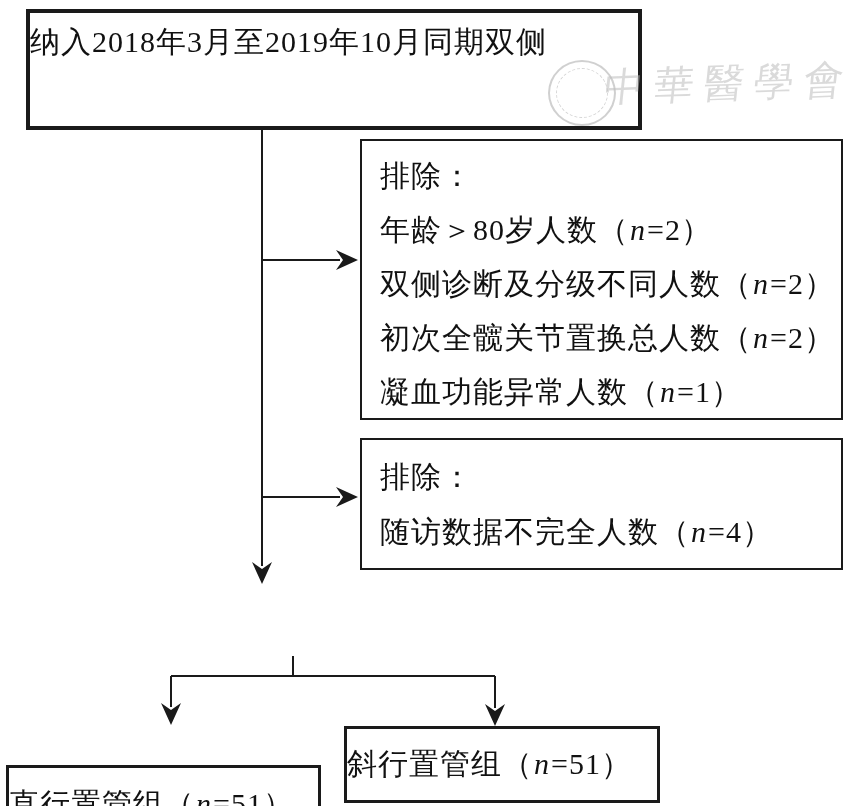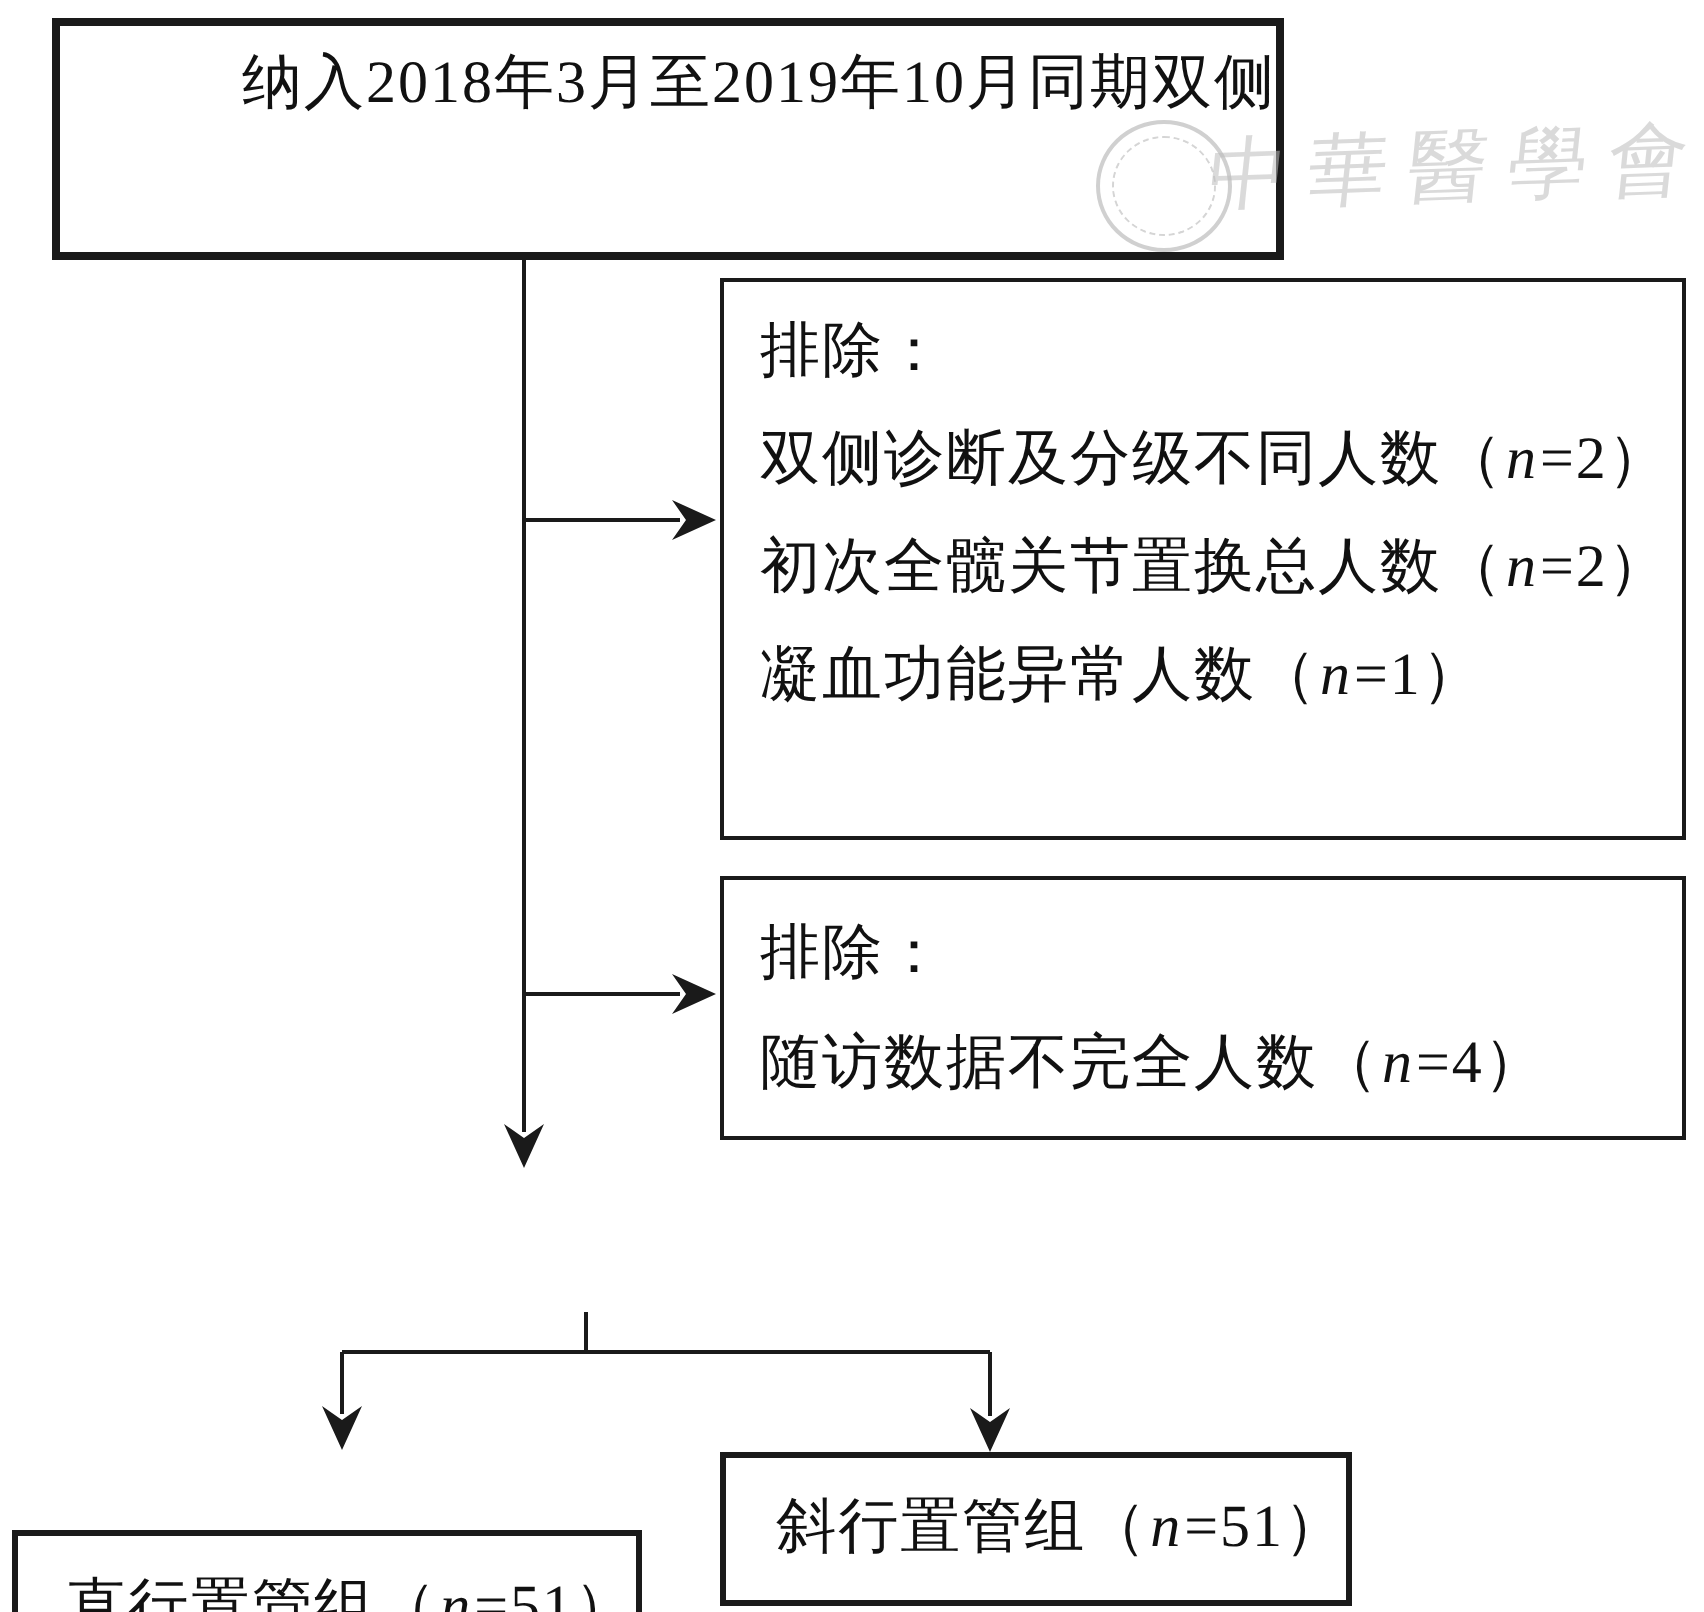--- a/index.html
+++ b/index.html
@@ -9,38 +9,38 @@
     color:#111111;
   }
   .canvas{position:absolute;inset:0;}
   svg.connectors{position:absolute;left:0;top:0;z-index:1;}
   .box{
     position:absolute;background:#ffffff;box-sizing:border-box;
     border:2px solid #1a1a1a;z-index:2;
   }
   .line{font-size:30px;white-space:nowrap;letter-spacing:1px;}
   .line i{font-style:italic;font-family:"Liberation Serif","DejaVu Serif",serif;padding:0 1px;}
-  .center{text-align:right;}
+  .center{text-align:left;}
 
   .box-enrolled{left:26px;top:9px;width:616px;height:121px;border-width:4px;padding-top:2px;}
   .box-enrolled .line{line-height:54px;}
 
   .box-excl1{left:360px;top:139px;width:483px;height:281px;padding:8px 0 0 18px;}
   .box-excl1 .line{line-height:54px;}
 
   .box-excl2{left:360px;top:438px;width:483px;height:132px;padding:9px 0 0 18px;}
   .box-excl2 .line{line-height:55px;}
 
   .box-final{left:68px;top:582px;width:480px;height:74px;border-width:3px;padding-left:32px;}
   .box-final .line{line-height:67px;}
 
   .box-group-straight{left:6px;top:725px;width:315px;height:78px;border-width:3px;margin-top:40px;}
   .box-group-straight .line{line-height:71px;}
 
-  .box-group-oblique{left:360px;top:726px;width:316px;height:77px;border-width:3px;}
+  .box-group-oblique{left:344px;top:726px;width:316px;height:77px;border-width:3px;}
   .box-group-oblique .line{line-height:70px;}
 
   
   .watermark{position:absolute;left:0;top:0;width:852px;height:806px;z-index:3;pointer-events:none;}
   .seal{
     position:absolute;left:548px;top:60px;width:68px;height:66px;
     border:2px solid rgba(150,150,150,0.45);border-radius:50%;
     box-sizing:border-box;
   }
   .seal-inner{
@@ -75,20 +75,21 @@
     <path d="M171,725 L161,703 L171,710 L181,703 Z" fill="#1a1a1a" stroke="none"></path>
     <path d="M495,726 L485,704 L495,711 L505,704 Z" fill="#1a1a1a" stroke="none"></path>
   </svg>
 
   <div class="box box-enrolled">
     <div class="line center"><span>纳入2018年3月至2019年10月同期双侧</span></div>
   </div>
 
   <div class="box box-excl1">
     <div class="line"><span>排除：</span></div>
+    <div class="line"><span>年龄＞80岁人数（</span><i>n</i><span>=2）</span></div>
     <div class="line"><span>双侧诊断及分级不同人数（</span><i>n</i><span>=2）</span></div>
     <div class="line"><span>初次全髋关节置换总人数（</span><i>n</i><span>=2）</span></div>
     <div class="line"><span>凝血功能异常人数（</span><i>n</i><span>=1）</span></div>
   </div>
 
   <div class="box box-excl2">
     <div class="line"><span>排除：</span></div>
     <div class="line"><span>随访数据不完全人数（</span><i>n</i><span>=4）</span></div>
   </div>
 

